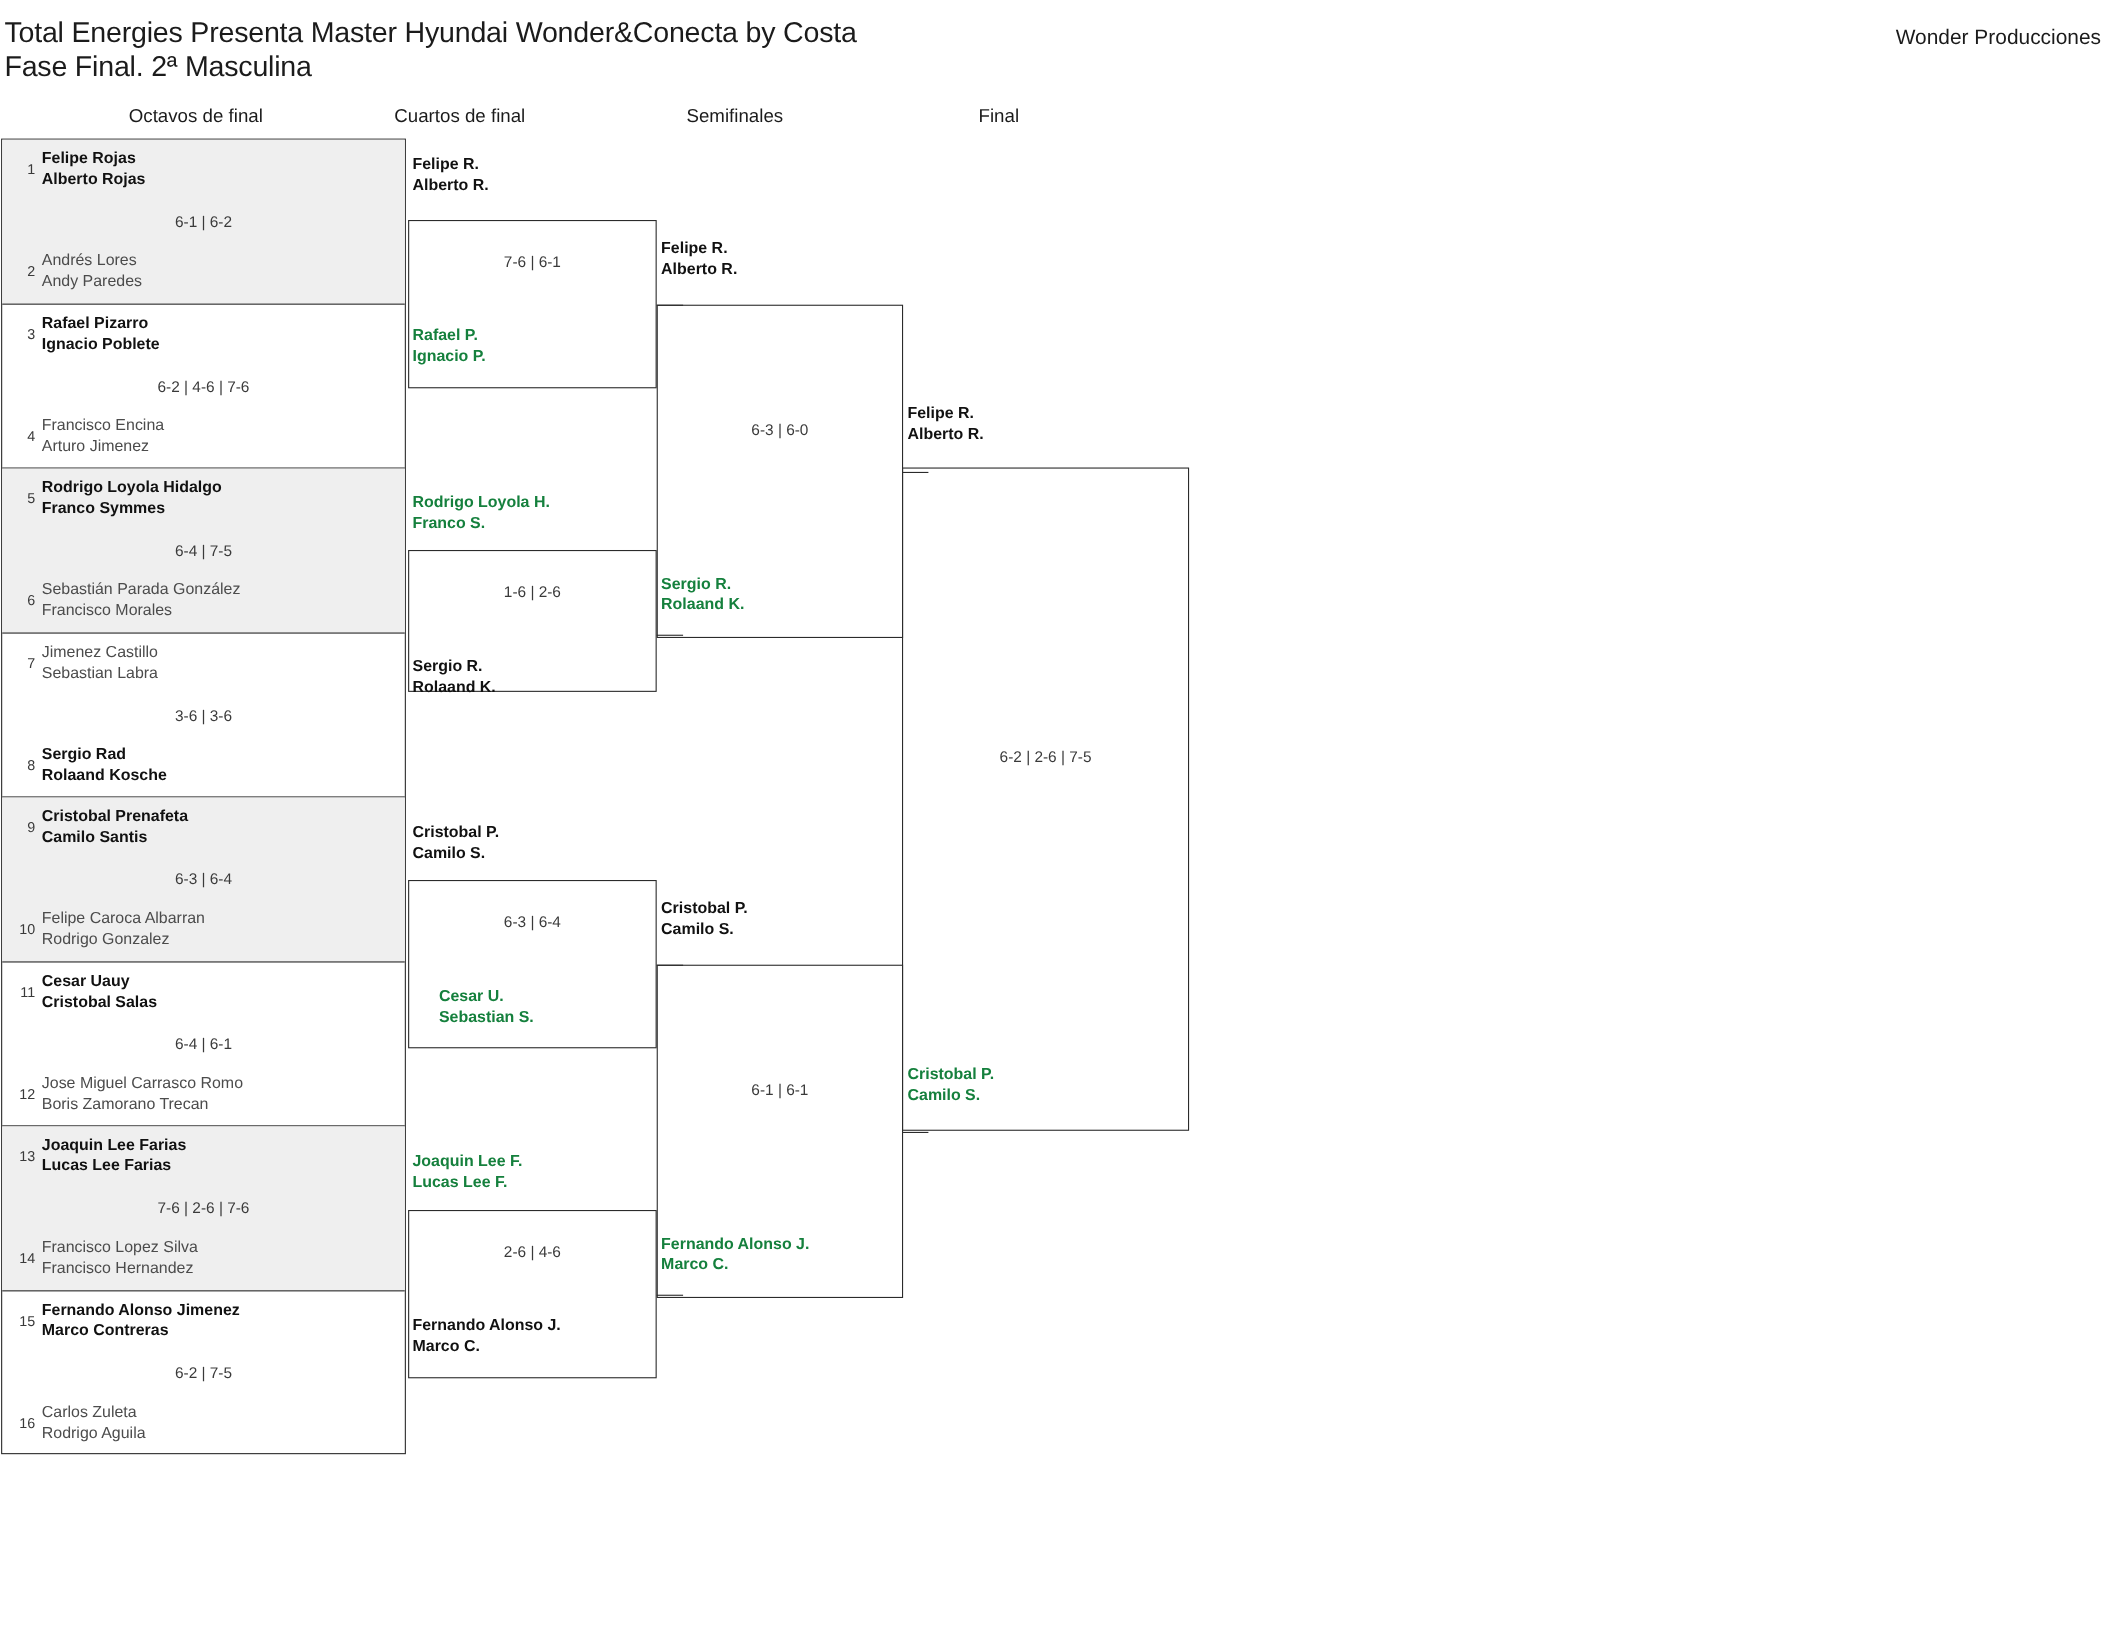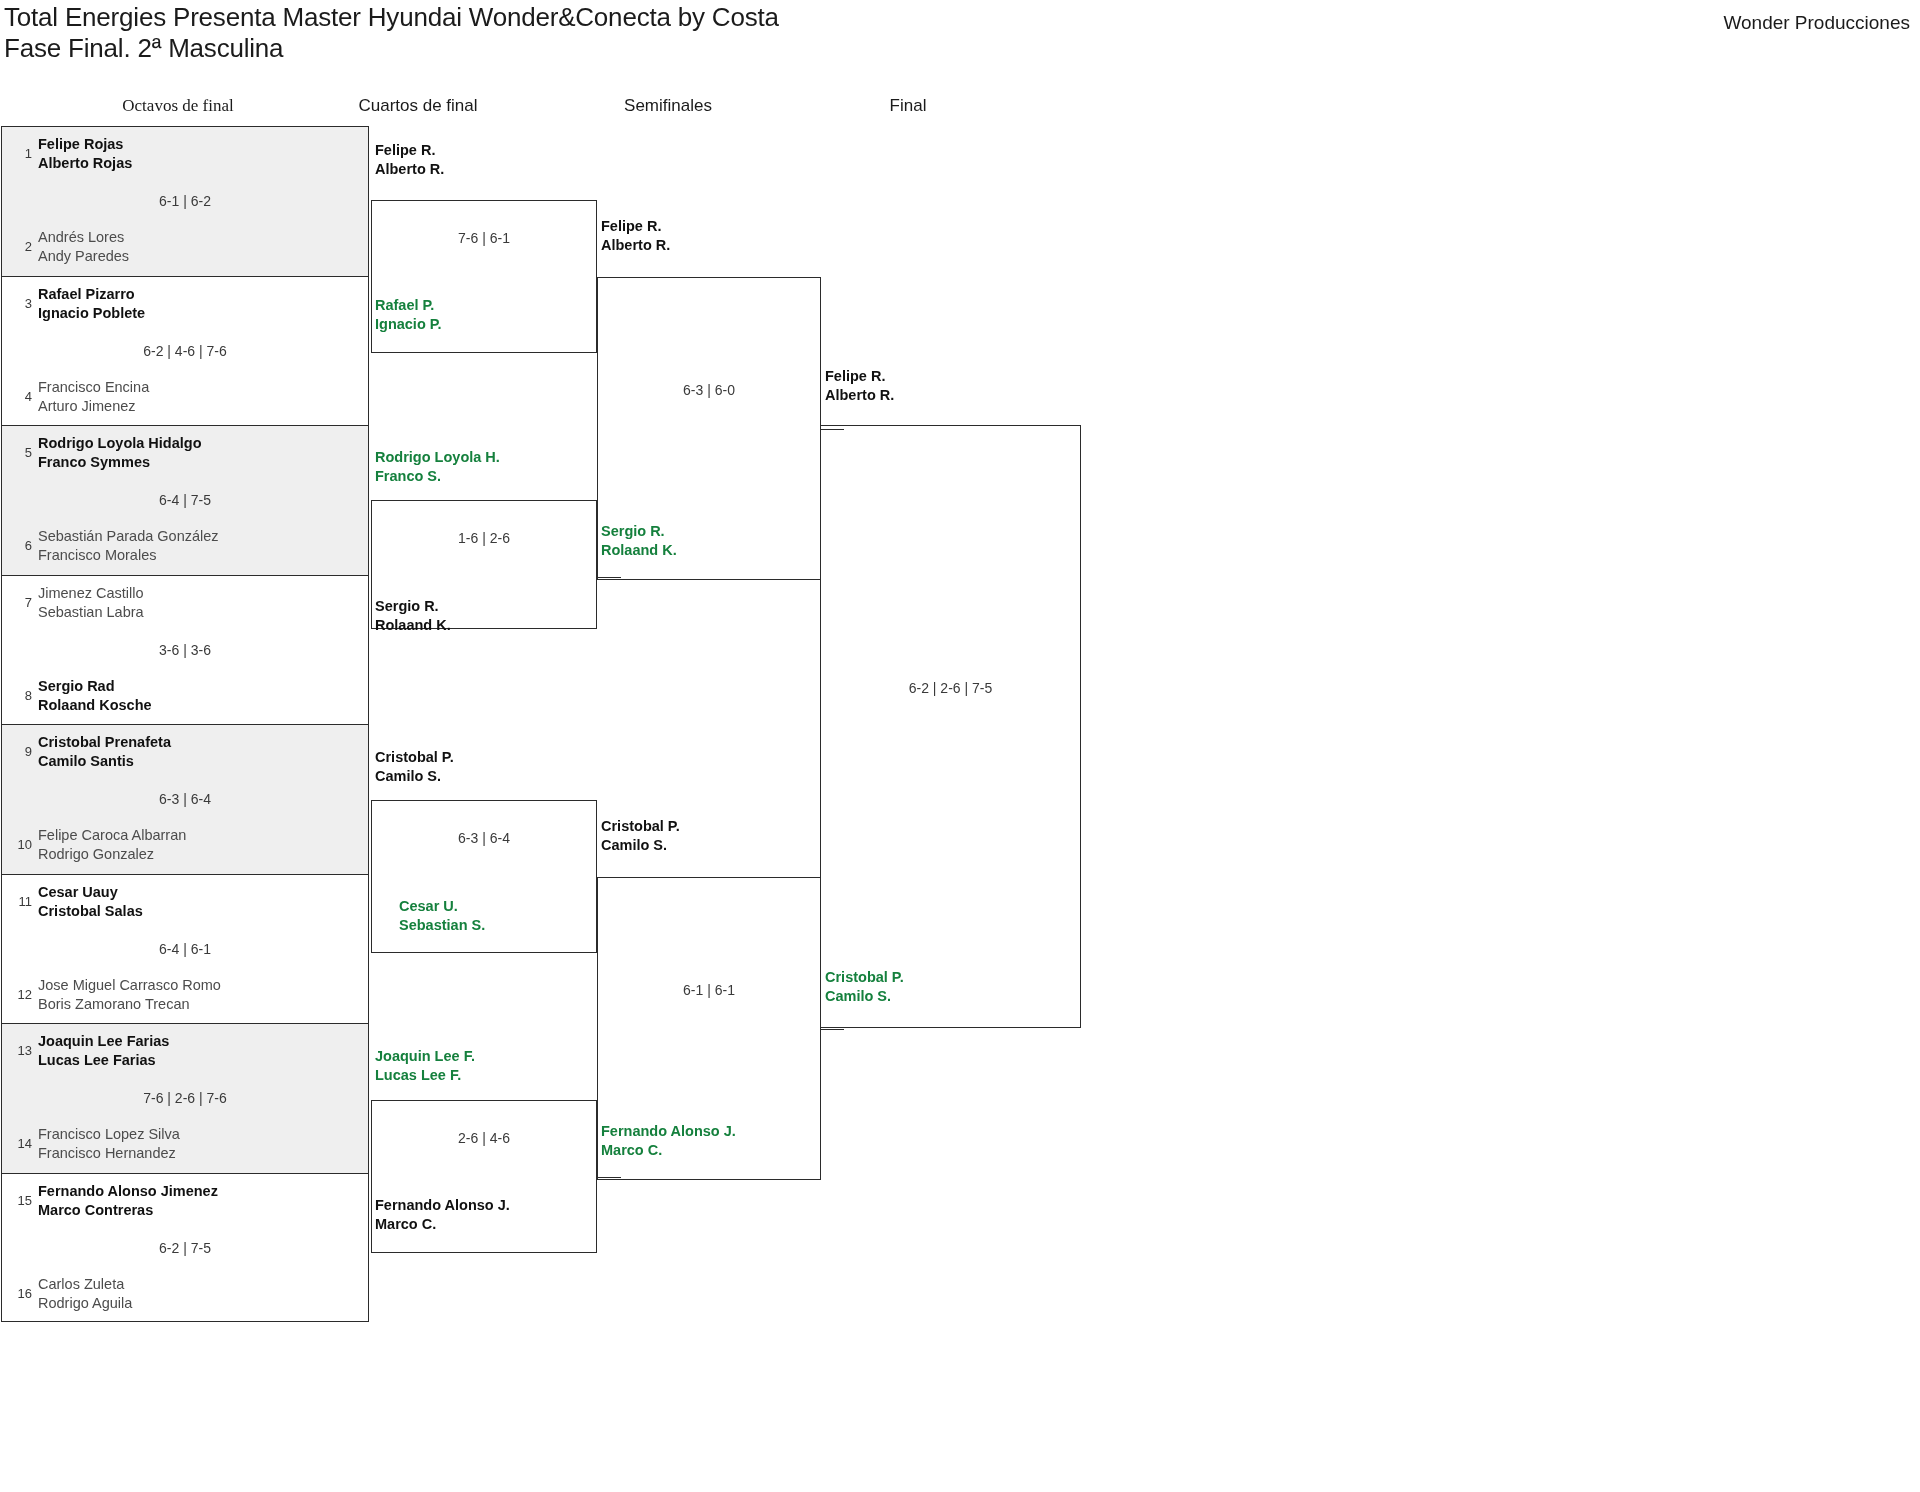--- a/index.html
+++ b/index.html
@@ -6,21 +6,21 @@
   body{
     width:1920px;height:1492px;
     background:#ffffff;
     font-family:"Liberation Sans","DejaVu Sans",sans-serif;
     color:#1b1b1b;
     overflow:hidden;
     position:relative;
   }
 
   
-  #header{position:absolute;left:0;top:0;width:1920px;height:70px;}
+  #header{position:absolute;left:0;top:12px;width:1920px;height:70px;}
   #title{
     position:absolute;left:4px;top:2px;
     font-size:26px;line-height:31px;font-weight:400;color:#1b1b1b;
     letter-spacing:-0.2px;white-space:pre-line;
   }
   #brand{
     position:absolute;right:10px;top:12px;
     font-size:19px;font-weight:400;color:#1b1b1b;
   }
 
@@ -94,21 +94,21 @@
 </style>
 </head>
 <body>
 
 <div id="header">
   <div id="title">Total Energies Presenta Master Hyundai Wonder&amp;Conecta by Costa
 Fase Final. 2ª Masculina</div>
   <div id="brand">Wonder Producciones</div>
 </div>
 
-<div class="round-head" style="left:68px;width:220px;font-family:Liberation Serif, serif;">Octavos de final</div>
+<div class="round-head" style="left:68px;width:220px;">Octavos de final</div>
 <div class="round-head" style="left:323px;width:190px;">Cuartos de final</div>
 <div class="round-head" style="left:578px;width:180px;">Semifinales</div>
 <div class="round-head" style="left:838px;width:140px;">Final</div>
 
 <div id="bracket">
 
   <div id="r16">
 
     <div class="r16-match shaded divider" style="top:0px;">
       <div class="r16-team top">

